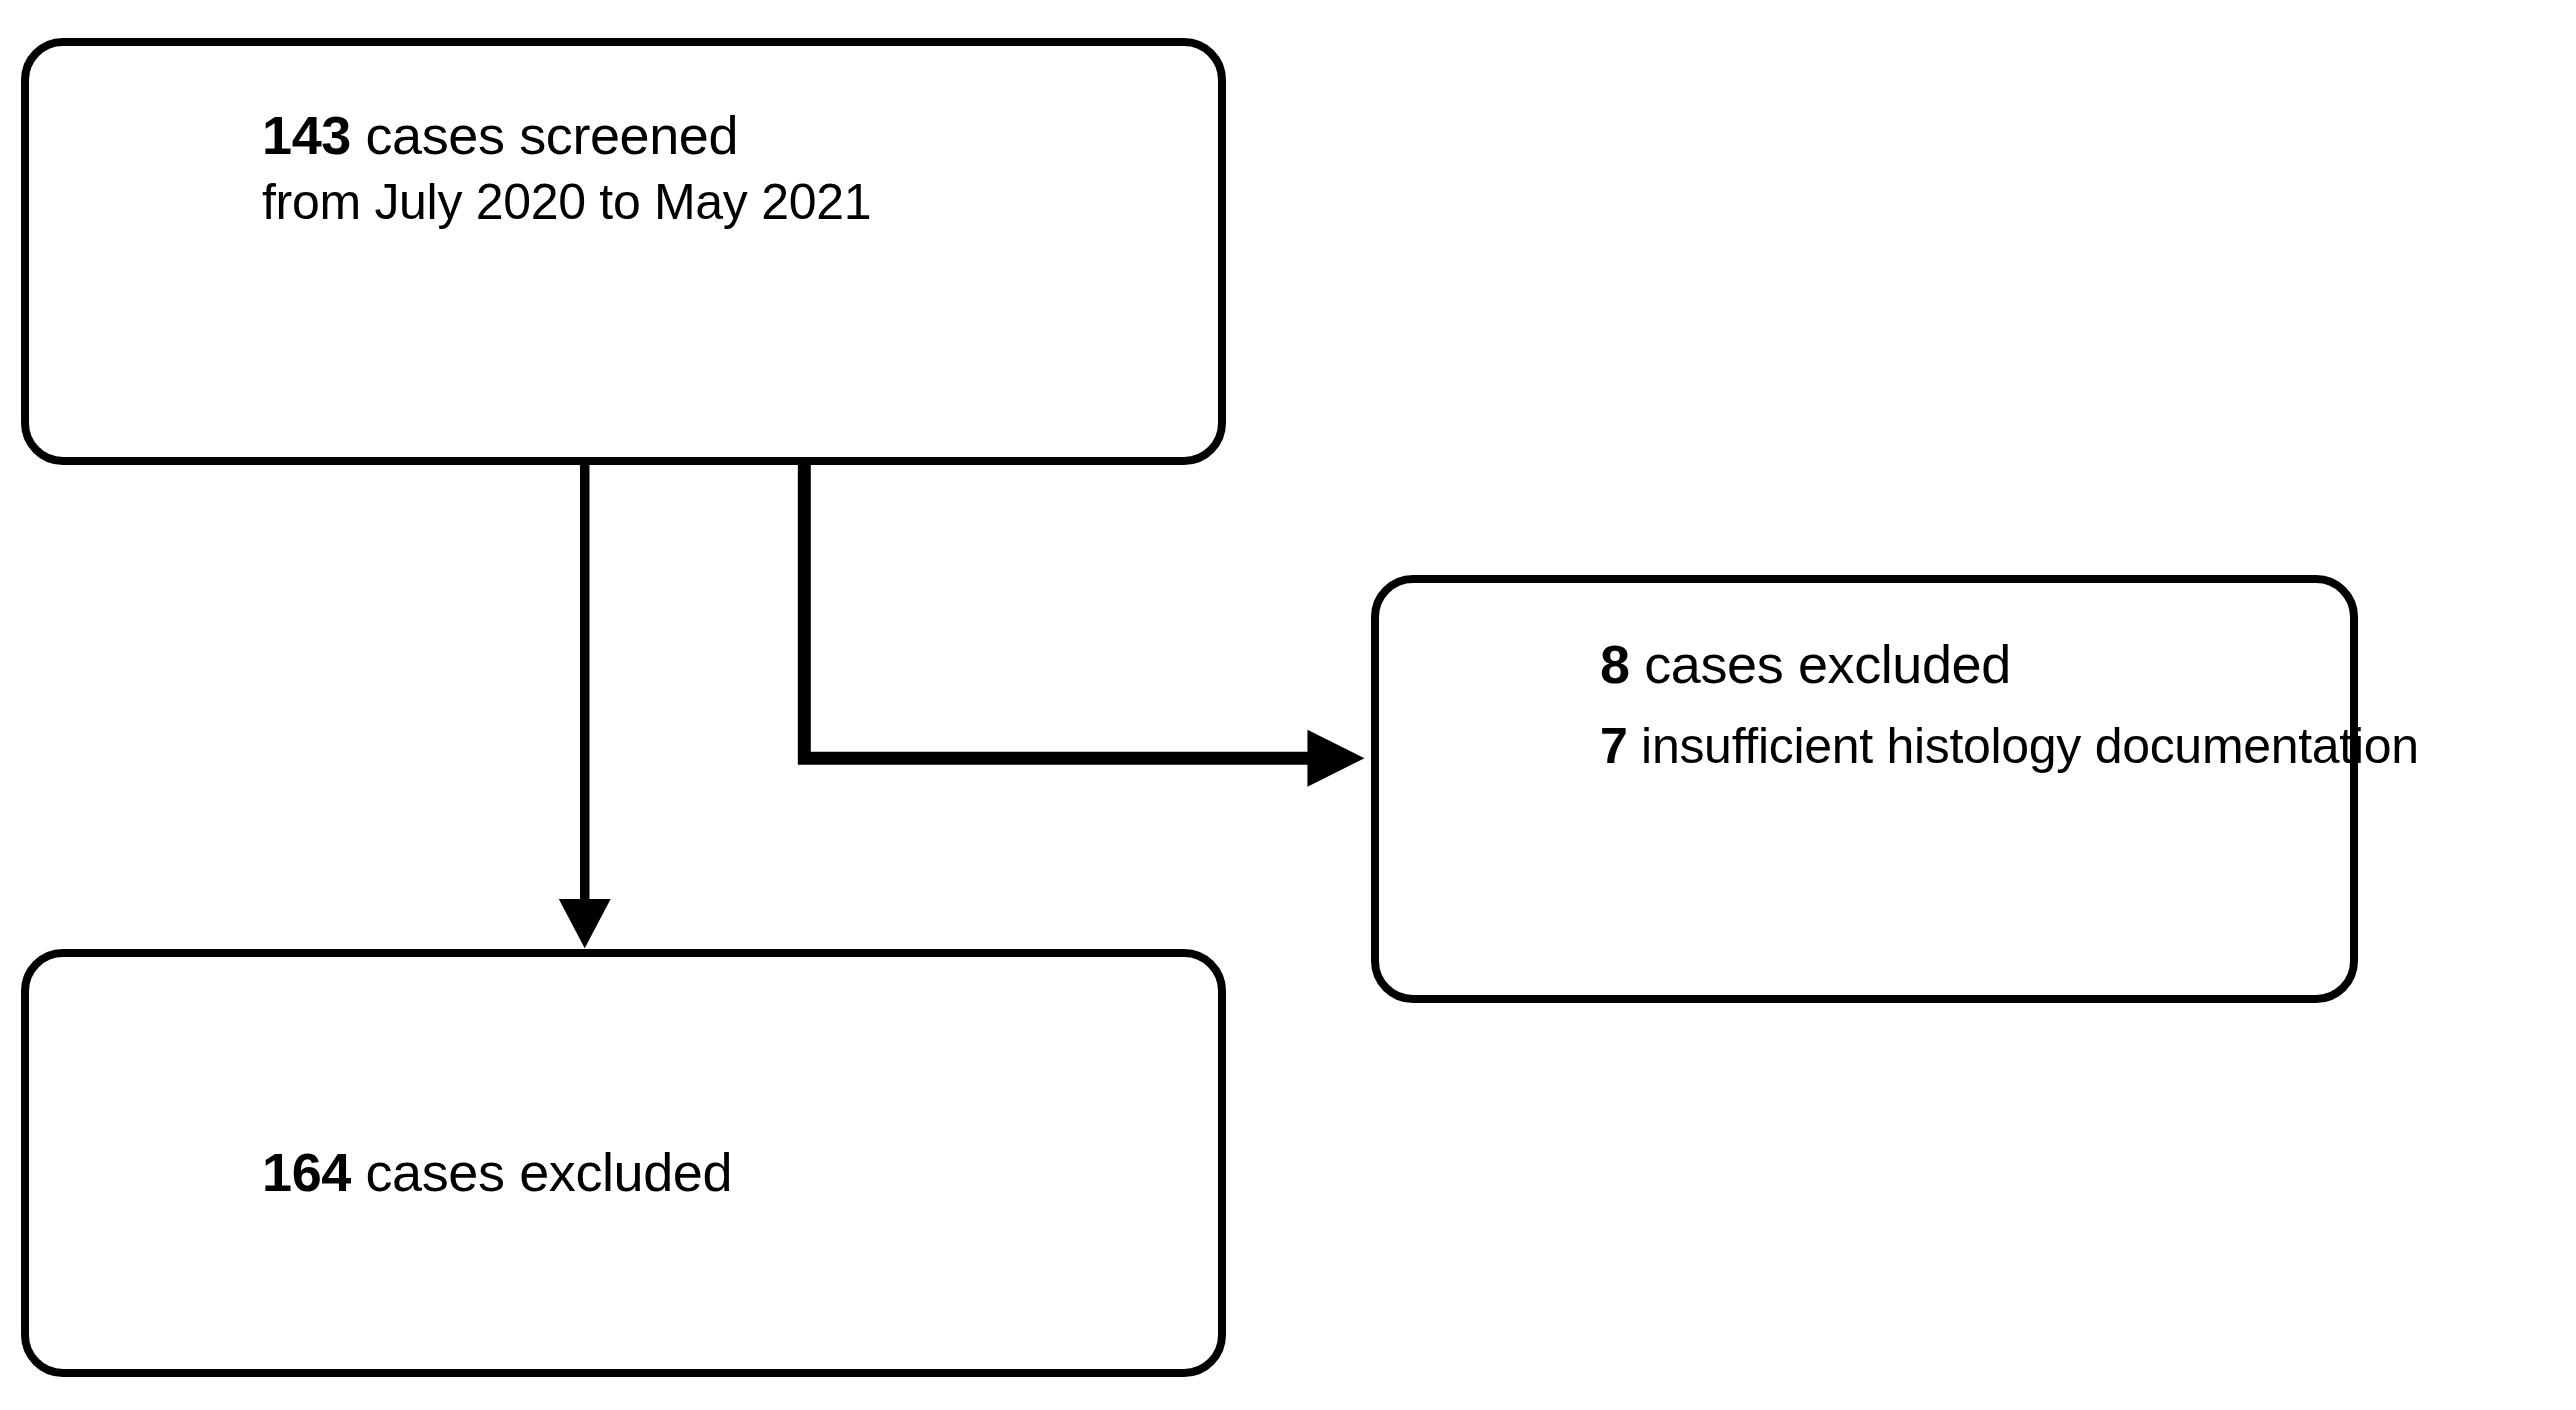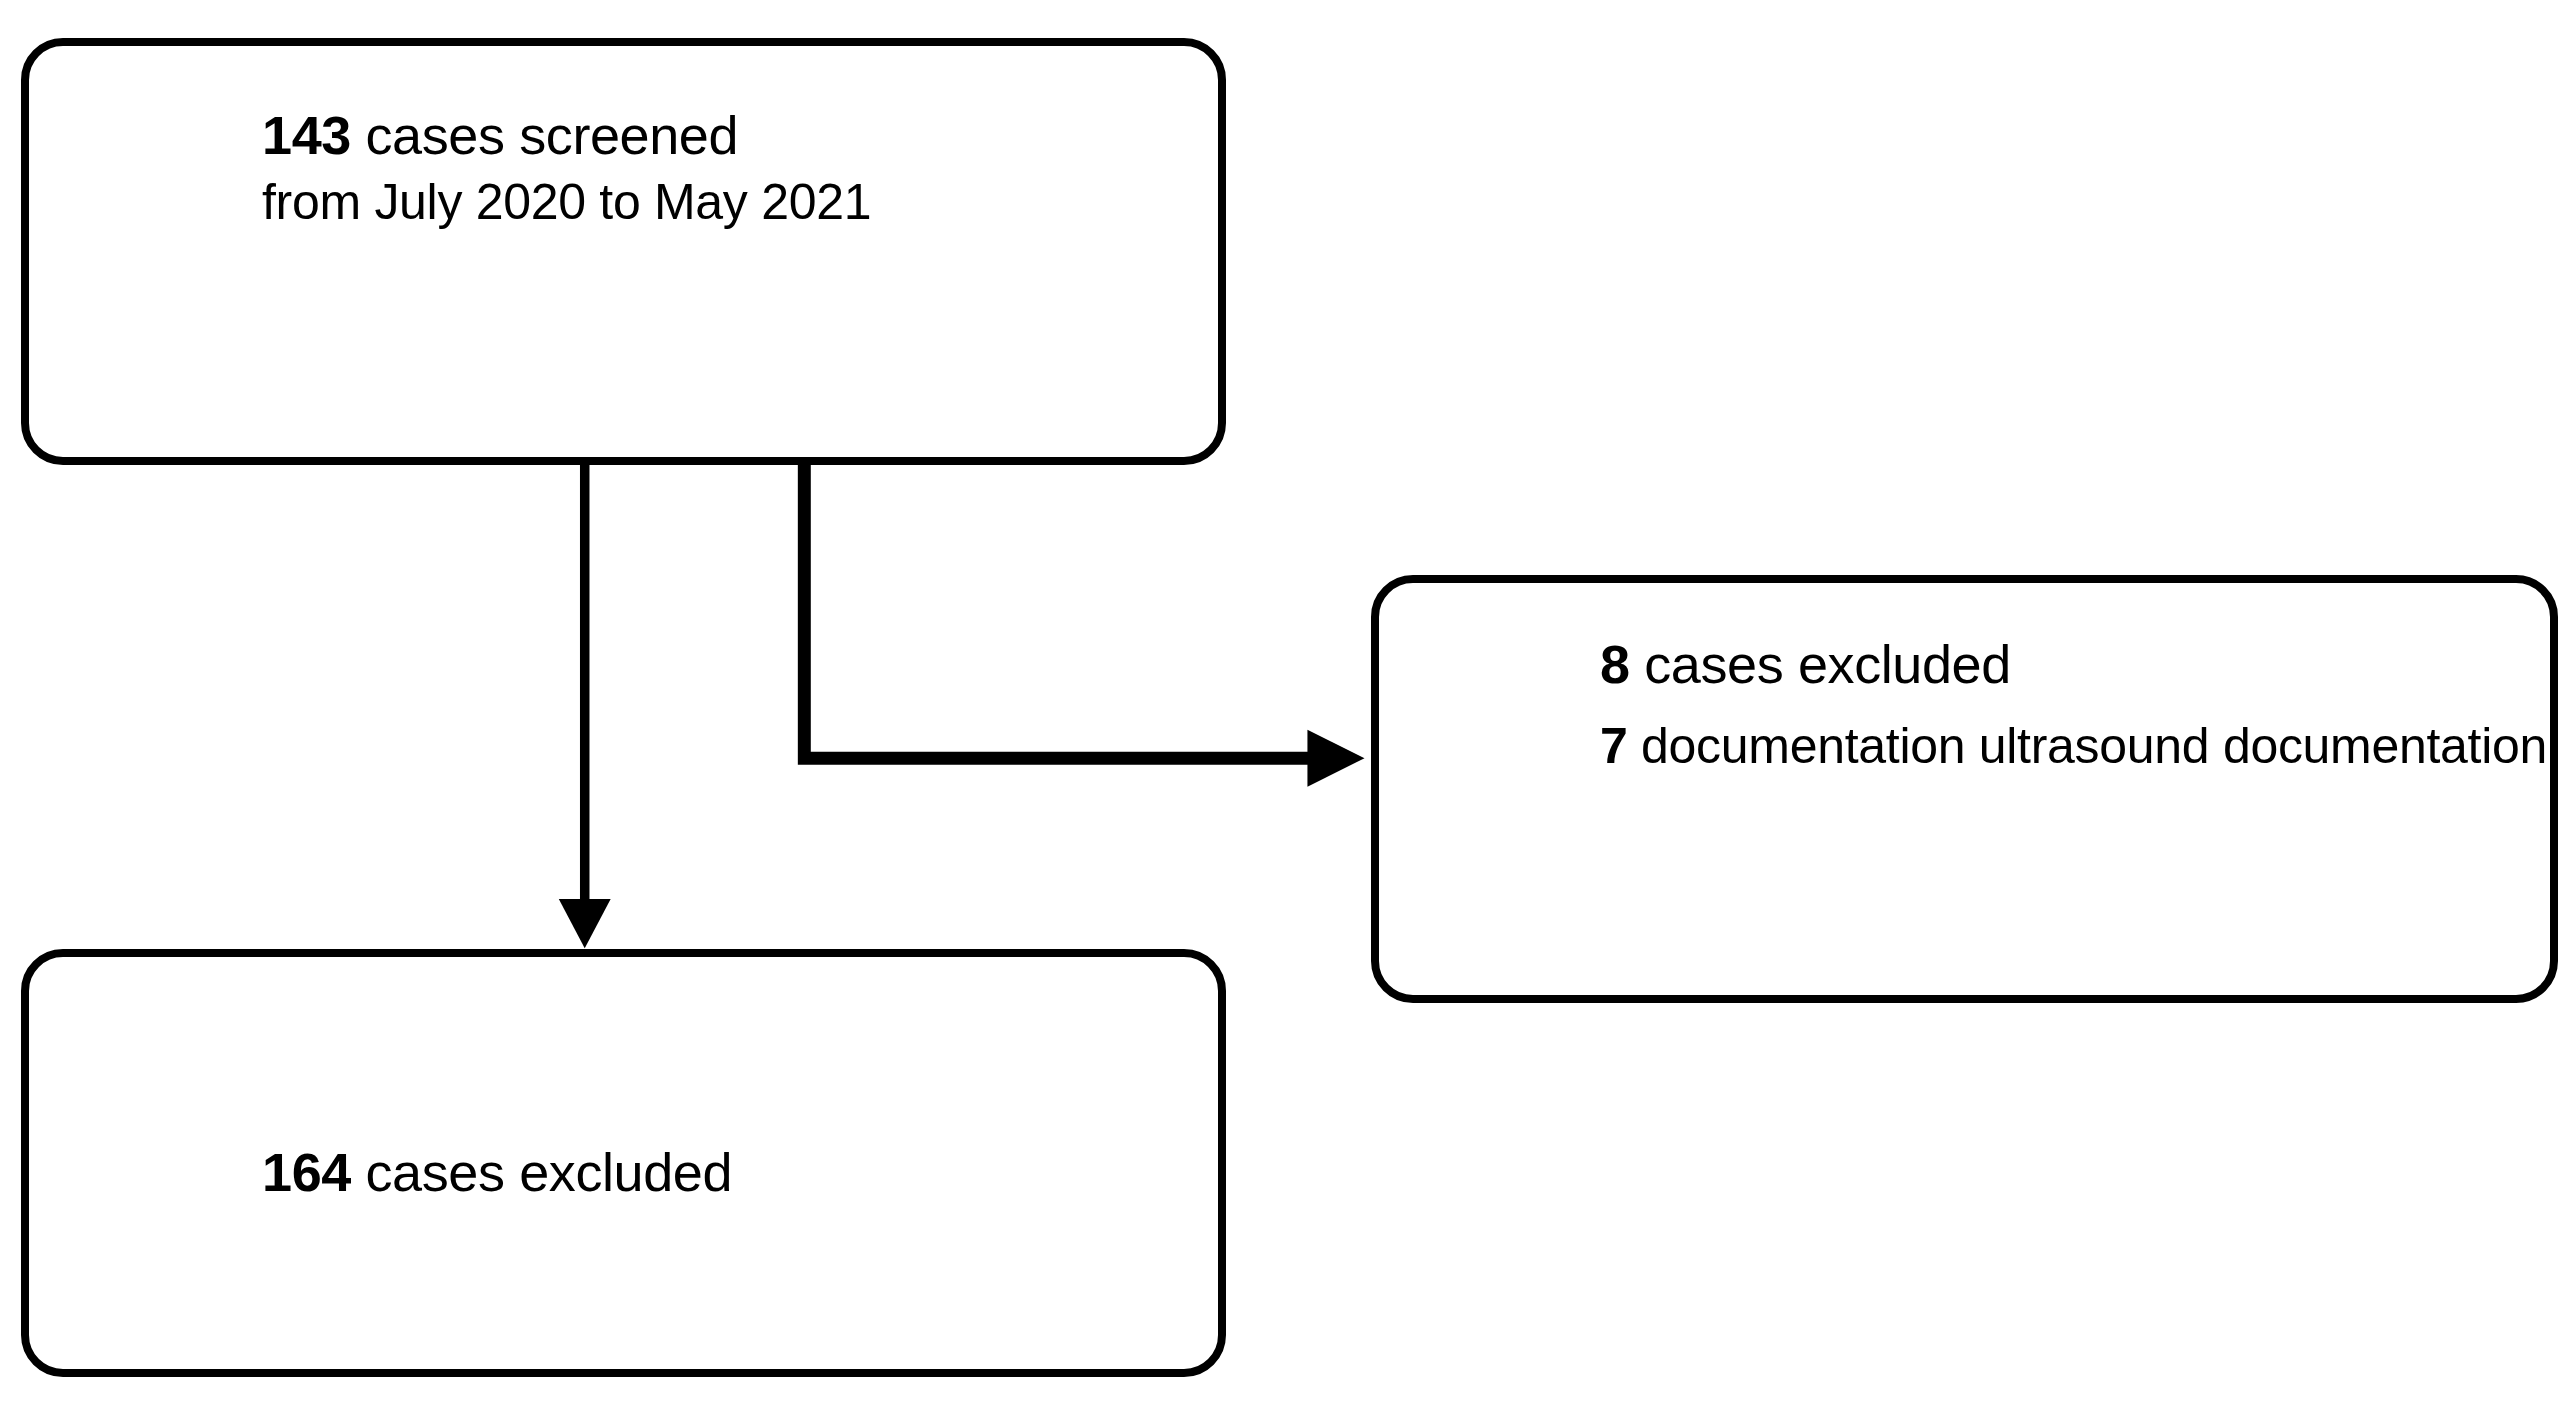--- a/index.html
+++ b/index.html
@@ -52,21 +52,21 @@
     left: 21px;
     top: 38px;
     width: 1205px;
     height: 427px;
   }
   #box-screened .t1 { top: 62px; }
   #box-screened .t2 { top: 131px; }
   #box-excluded {
     left: 1371px;
     top: 575px;
-    width: 1187px;
+    width: 987px;
     height: 428px;
   }
   #box-excluded .t1 { top: 54px; left: 221px; }
   #box-excluded .t2 { top: 138px; left: 221px; }
   #box-excluded .t3 { top: 192px; left: 221px; }
   #box-included {
     left: 21px;
     top: 949px;
     width: 1205px;
     height: 428px;
@@ -104,21 +104,21 @@
       <span class="num">143</span><span> cases screened</span>
     </div>
     <div class="box-text line-secondary t2">from July 2020 to May 2021</div>
   </div>
 
   <div class="node-box" id="box-excluded">
     <div class="box-text line-primary t1">
       <span class="num">8</span><span> cases excluded</span>
     </div>
     <div class="box-text line-secondary t2">
-      <span class="num">7</span><span> documentation ultrasound documentation</span>
+      <span class="num">7</span><span> insufficient histology documentation</span>
     </div>
   </div>
 
   <div class="node-box" id="box-included">
     <div class="box-text line-primary t1">
       <span class="num">164</span><span> cases excluded</span>
     </div>
   </div>
 
 </div>

